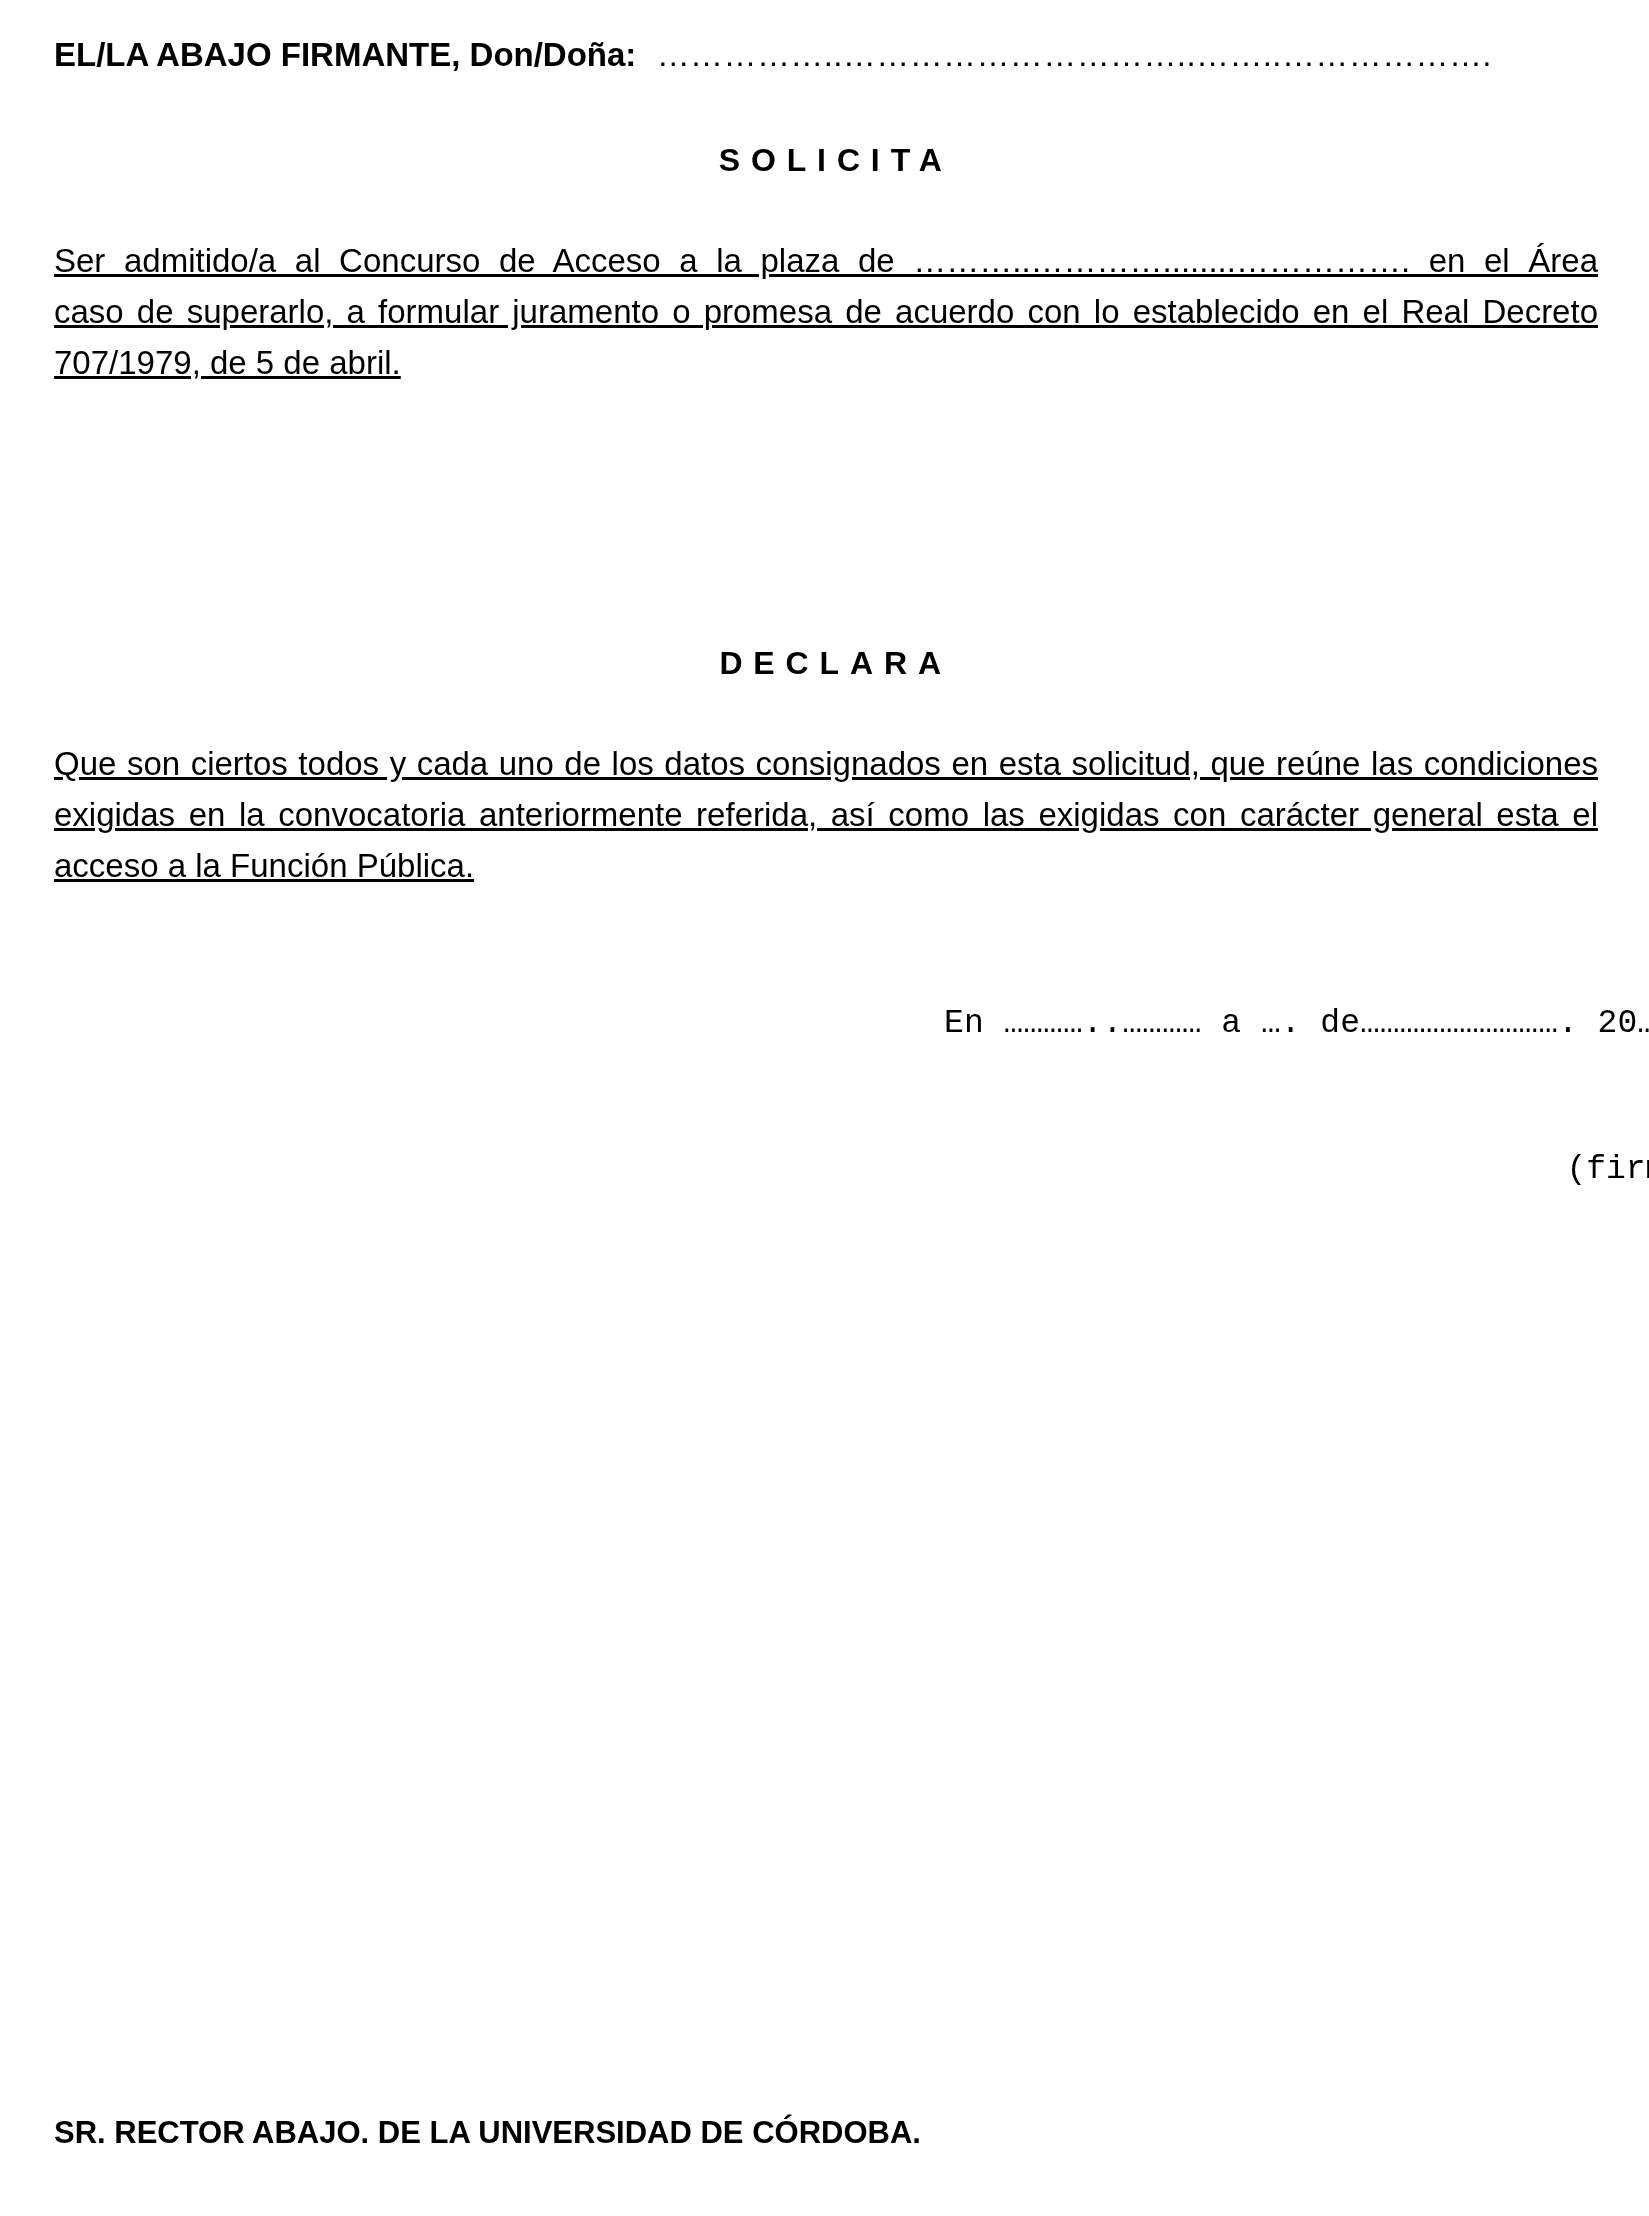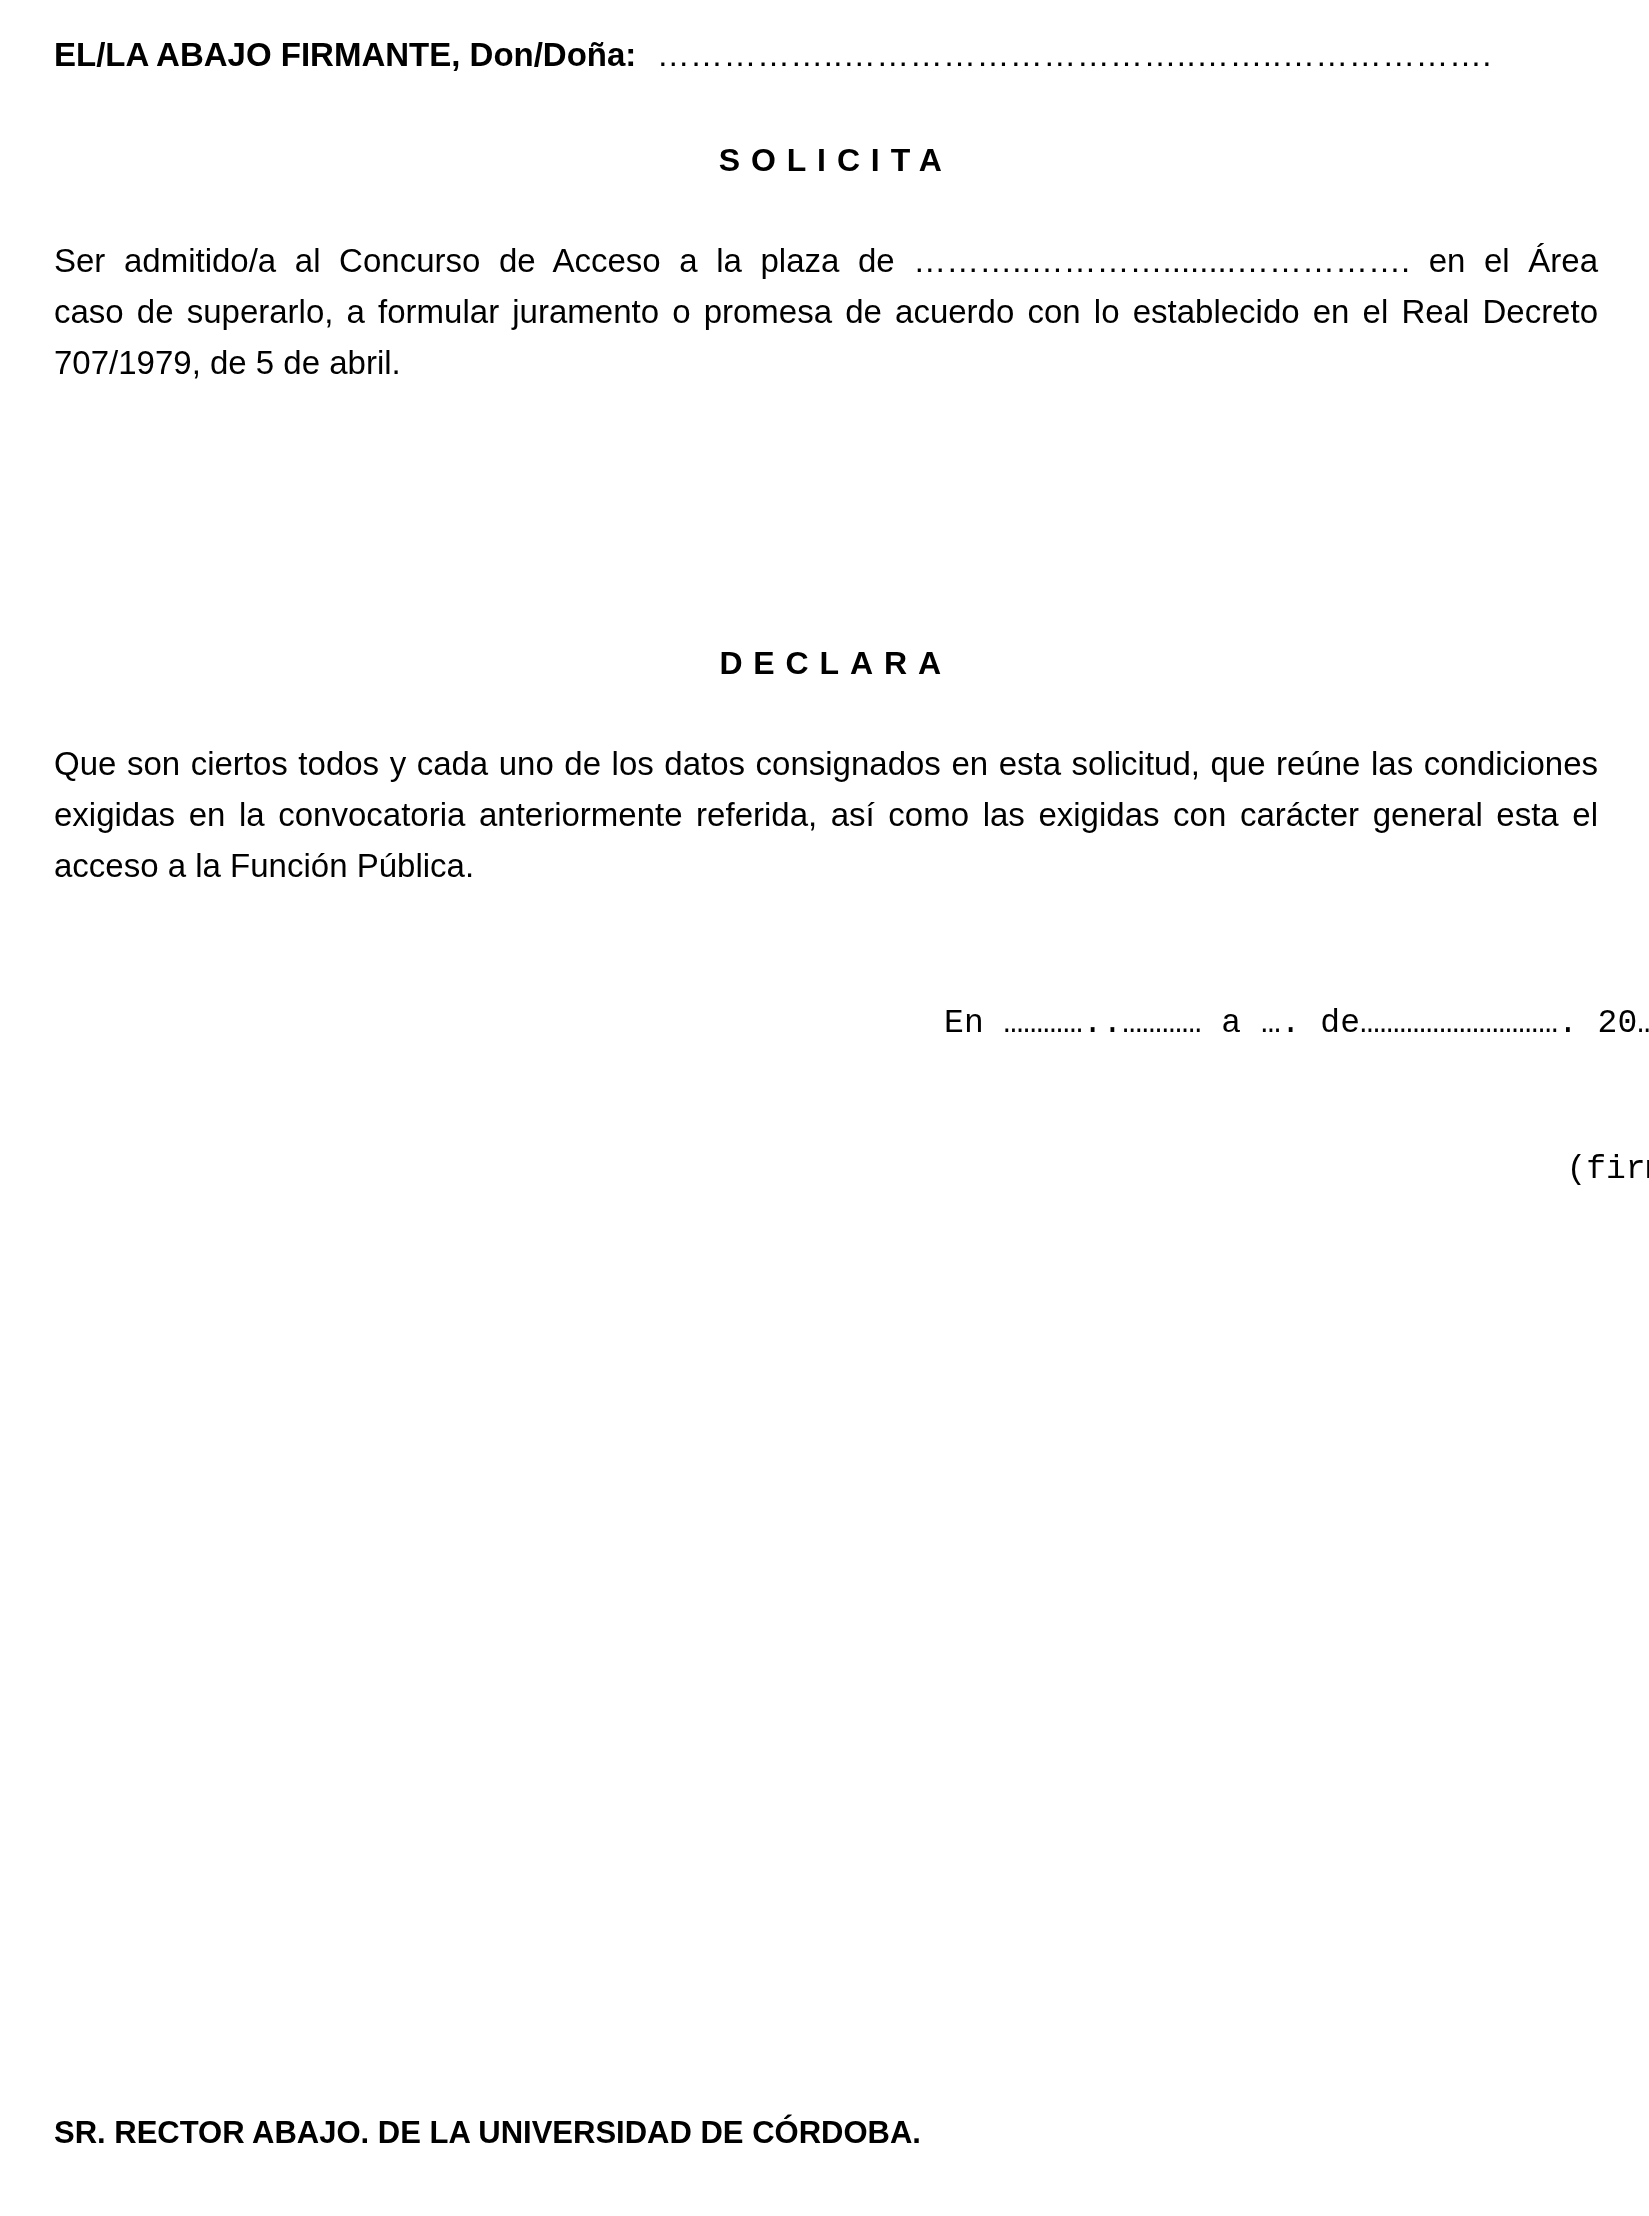--- a/index.html
+++ b/index.html
@@ -39,20 +39,21 @@
       line-height: 1;
       font-size: 32px;
     }
     .para {
       position: absolute;
       left: 54px;
       width: 1544px;
       line-height: 51px;
       text-align: justify;
       text-align-last: left;
+      text-decoration: underline;
     }
     .para .jl {
       display: block;
       text-align: justify;
       text-align-last: justify;
       white-space: nowrap;
     }
     .para .jl.last {
       text-align-last: left;
     }

